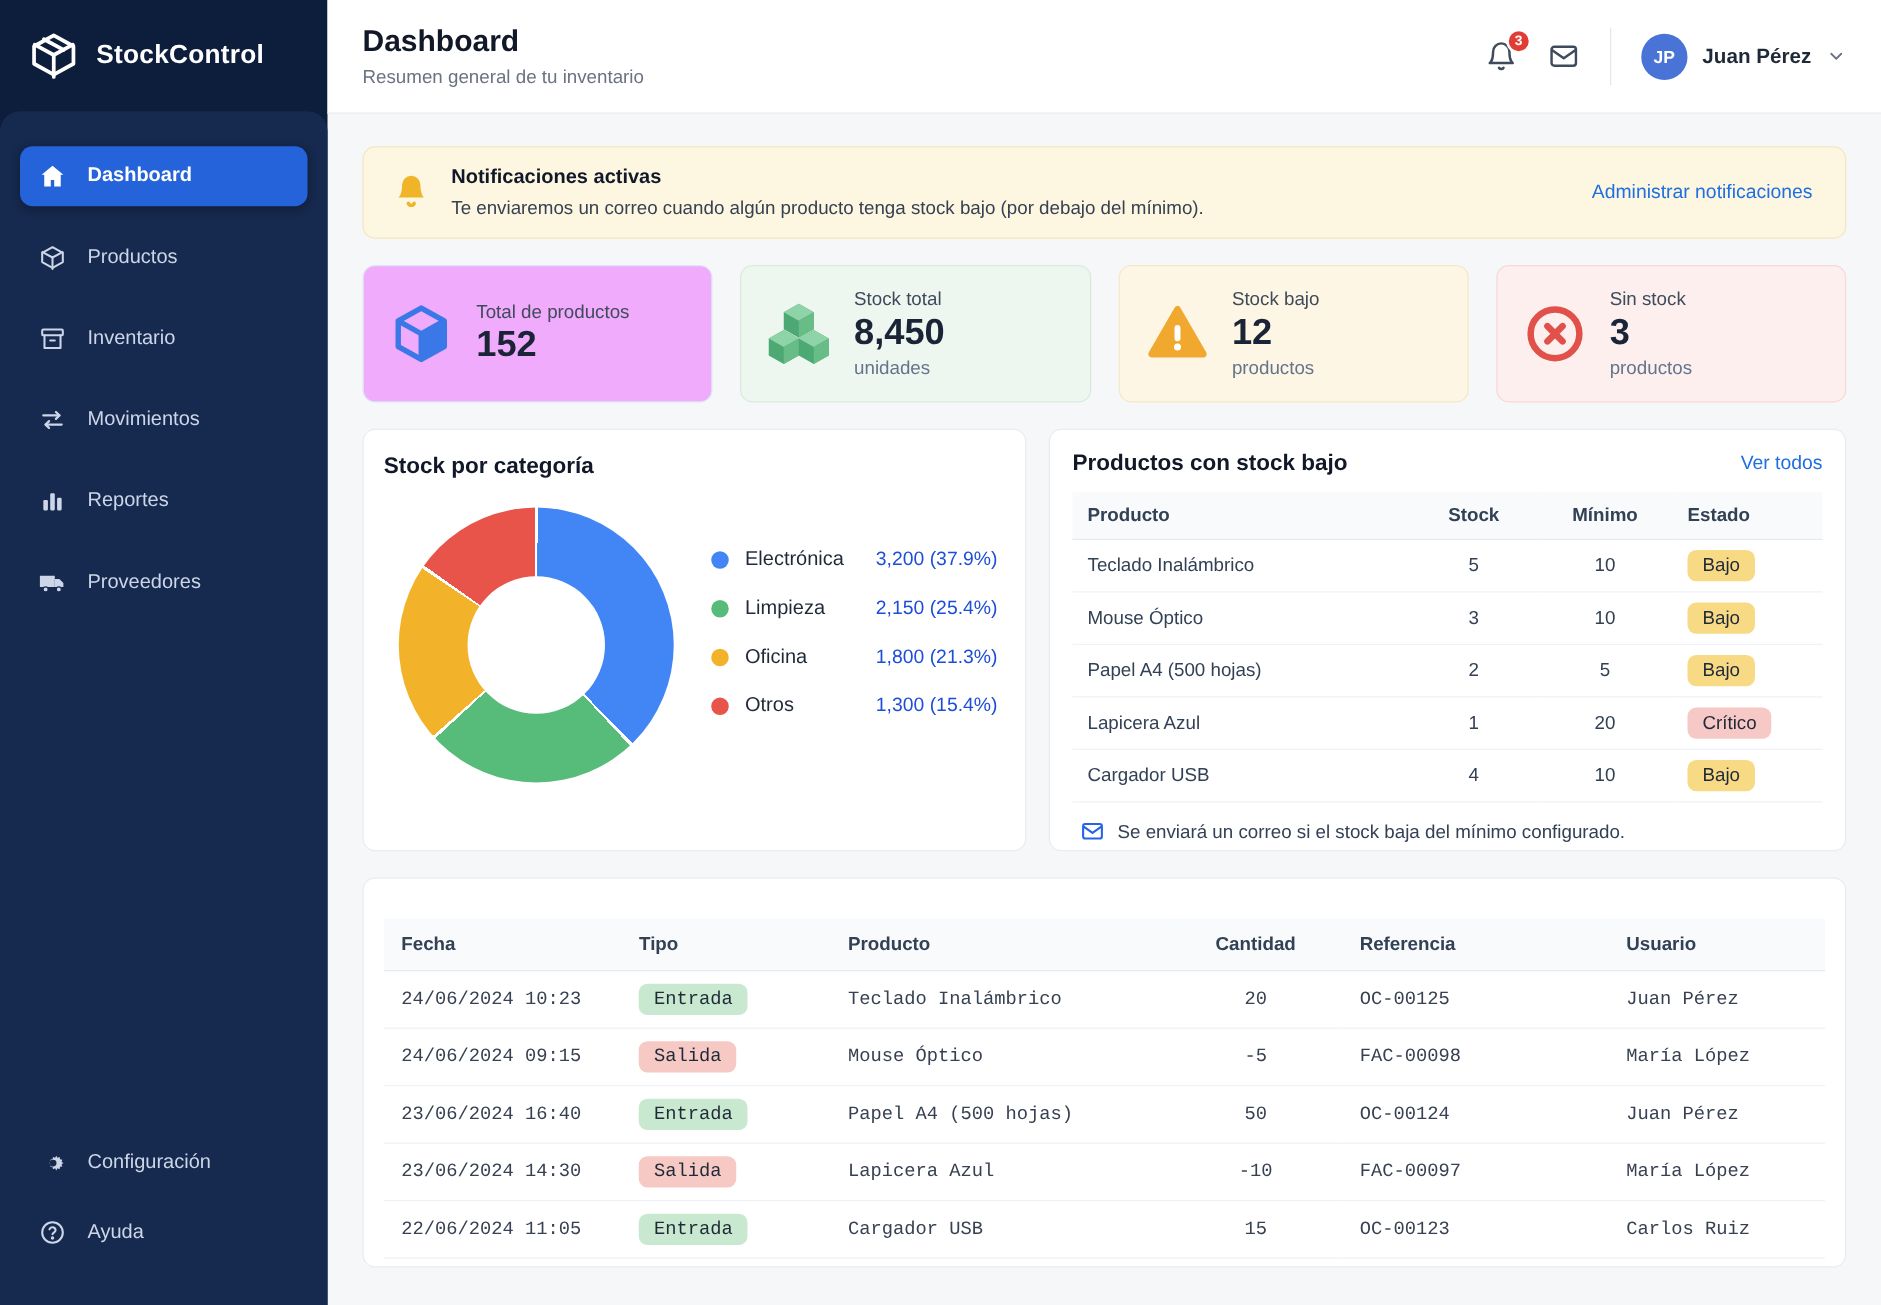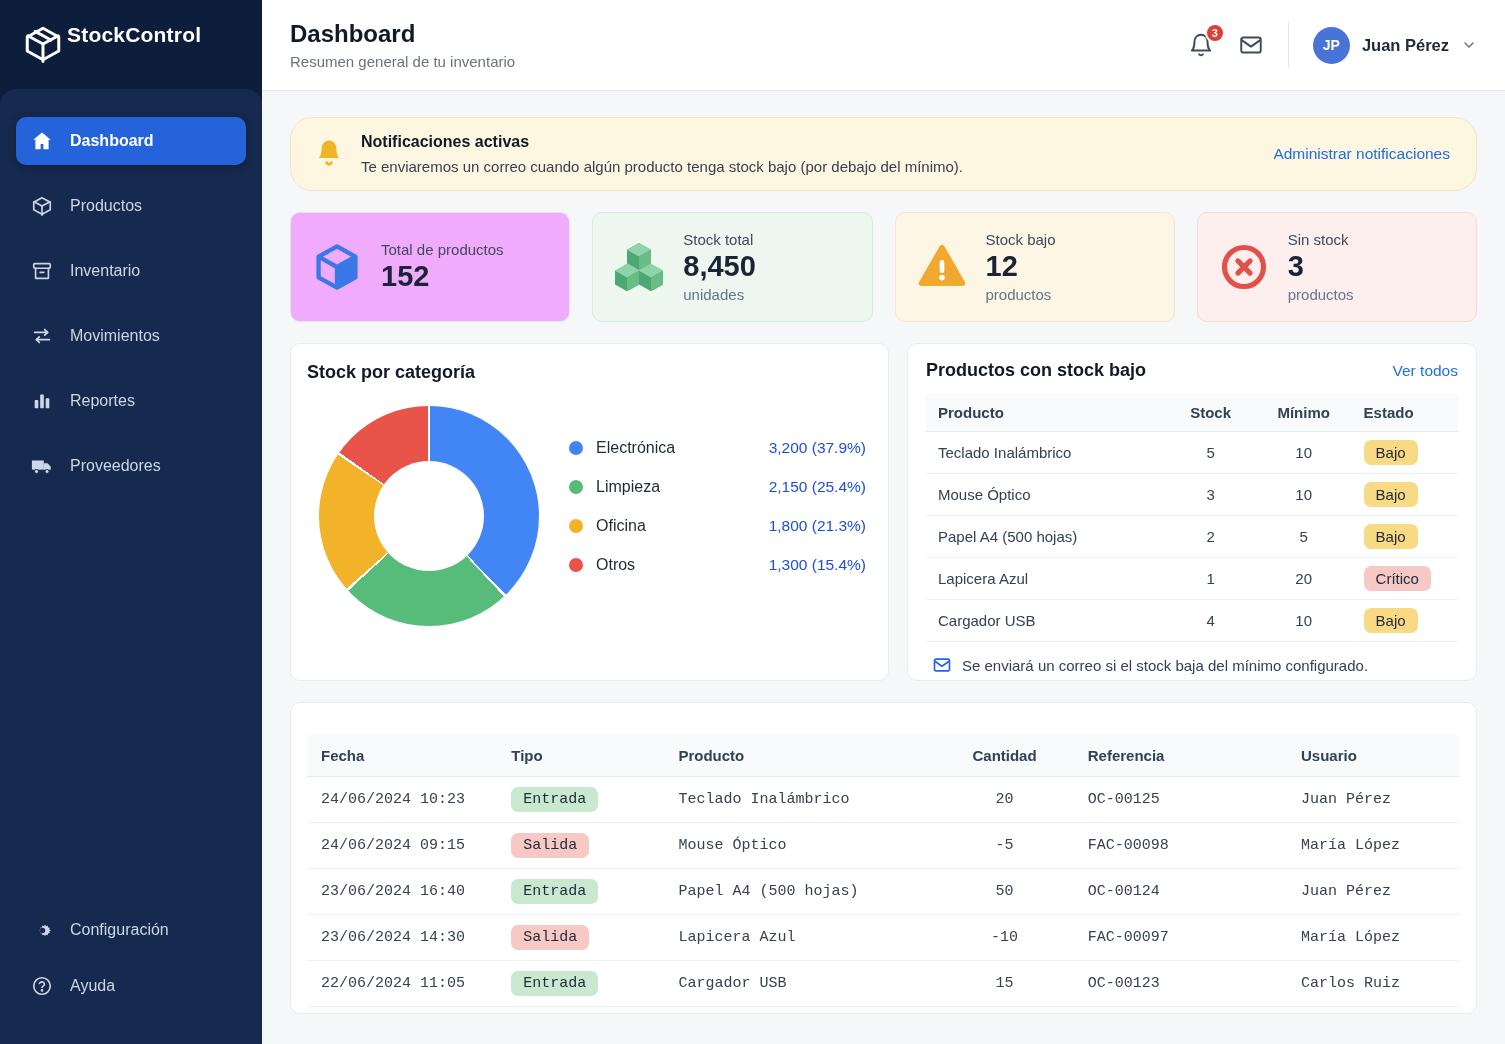--- a/index.html
+++ b/index.html
@@ -4,21 +4,21 @@
 <style>
   * { box-sizing: border-box; }
   html,body { margin:0; padding:0; }
   body {
     width:1505px; height:1044px; overflow:hidden;
     font-family:"Liberation Sans", sans-serif;
     background:#f6f7f9; display:flex; color:#1f2937;
   }
   
   .sidebar { width:262px; flex-shrink:0; background:#0d1d3c; display:flex; flex-direction:column; }
-  .brand { display:flex; align-items:flex-start; gap:3px; padding:23px 18px 24px 22px; }
+  .brand { display:flex; align-items:center; gap:13px; padding:23px 18px 24px 22px; }
   .brand svg { width:42px; height:42px; }
   .brand-name { color:#fff; font-size:21px; font-weight:bold; letter-spacing:.2px; }
   .nav-panel { flex:1; background:#16294e; border-radius:16px 16px 0 0; padding:28px 16px 26px; display:flex; flex-direction:column; }
   .nav-item { display:flex; align-items:center; gap:17px; padding:13px 15px; border-radius:10px;
     color:#ccd6e8; font-size:16px; cursor:pointer; margin-bottom:17px; }
   .nav-item svg { width:22px; height:22px; flex-shrink:0; }
   .nav-item.active { background:#2563da; color:#fff; font-weight:600; box-shadow:0 2px 8px rgba(0,0,0,.3); }
   .nav-spacer { flex:1; }
   .nav-item.footer { margin-bottom:8px; }
   
@@ -35,21 +35,21 @@
     display:flex; align-items:center; justify-content:center; border:2px solid #fff; }
   .v-divider { width:1px; height:46px; background:#e5e7eb; }
   .user-menu { display:flex; align-items:center; gap:12px; cursor:pointer; }
   .avatar { width:37px; height:37px; border-radius:50%; background:#4a73d8; color:#fff;
     font-weight:bold; font-size:14px; display:flex; align-items:center; justify-content:center; }
   .user-name { font-size:16.5px; font-weight:600; color:#1f2937; }
   .chev { color:#6b7280; display:flex; }
   .chev svg { width:16px; height:16px; }
   
   .content { flex:1; padding:26px 28px 20px; display:flex; flex-direction:column; gap:21px; overflow:hidden; }
-  .banner { background:#fdf6e1; border:1px solid #f3e6c0; border-radius:22px; padding:15px 26px 15px 24px;
+  .banner { background:#fdf6e1; border:1px solid #f3e6c0; border-radius:10px; padding:15px 26px 15px 24px;
     display:flex; align-items:center; gap:18px; flex-shrink:0; }
   .banner-bell { display:flex; flex-shrink:0; }
   .banner-bell svg { width:28px; height:32px; }
   .banner-text { flex:1; }
   .banner-title { font-size:16px; font-weight:bold; color:#111827; margin-bottom:7px; }
   .banner-msg { font-size:15px; color:#374151; }
   .link { color:#1f6fe0; font-size:15.5px; font-weight:500; text-decoration:none; cursor:pointer; white-space:nowrap; }
   
   .stats { display:flex; gap:22px; flex-shrink:0; }
   .stat-card { flex:1; border-radius:10px; padding:16px 20px; display:flex; align-items:center; gap:18px; height:110px; }
@@ -59,21 +59,21 @@
   .stat-red   { background:#fcefee; border:1px solid #f6d9d8; }
   .stat-icon { display:flex; flex-shrink:0; }
   .stat-icon svg { width:52px; height:52px; }
   .stat-info { display:flex; flex-direction:column; gap:2px; }
   .stat-label { font-size:15px; color:#3f4a5a; }
   .stat-value { font-size:29px; font-weight:bold; color:#1b2437; line-height:1.15; }
   .stat-sub { font-size:15px; color:#64748b; }
   
   .mid { display:flex; gap:18px; flex-shrink:0; }
   .card { background:#fff; border:1px solid #e8ecf2; border-radius:10px; }
-  .chart-card { width:599px; height:338px; padding:18px 16px; display:flex; flex-direction:column; }
+  .chart-card { width:531px; height:338px; padding:18px 16px; display:flex; flex-direction:column; }
   .card-title { font-size:18px; font-weight:bold; color:#111827; }
   .chart-body { flex:1; display:flex; align-items:center; gap:30px; padding:4px 6px 18px 12px; }
   .donut { width:220px; height:220px; border-radius:50%; position:relative; flex-shrink:0; }
   .donut::after { content:""; position:absolute; inset:55px; background:#fff; border-radius:50%; }
   .legend { flex:1; display:flex; flex-direction:column; gap:21px; margin-top:-18px; }
   .legend-row { display:flex; align-items:center; font-size:16px; color:#1f2937; }
   .legend-dot { width:14px; height:14px; border-radius:50%; margin-right:13px; flex-shrink:0; }
   .legend-val { margin-left:auto; color:#1d4ed8; font-size:15.5px; }
   .low-card { flex:1; height:338px; padding:16px 18px; display:flex; flex-direction:column; }
   .low-head { display:flex; justify-content:space-between; align-items:center; margin-bottom:13px; }

